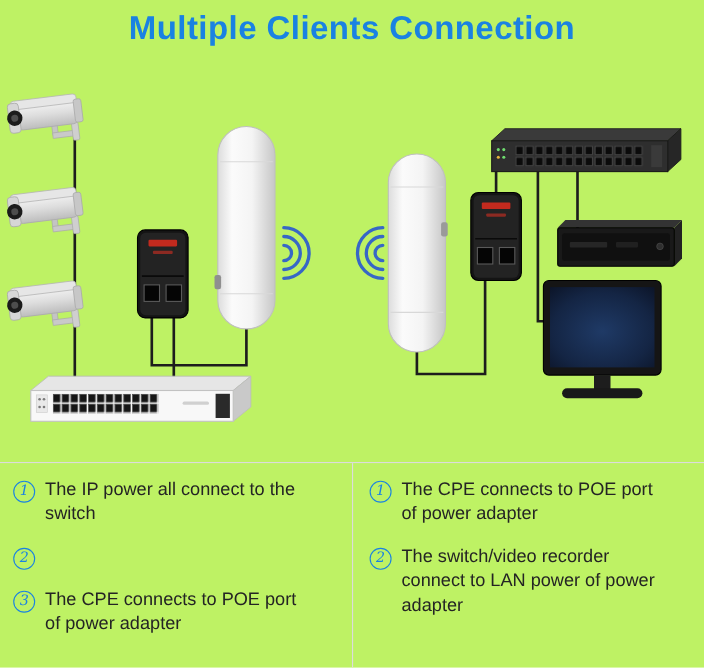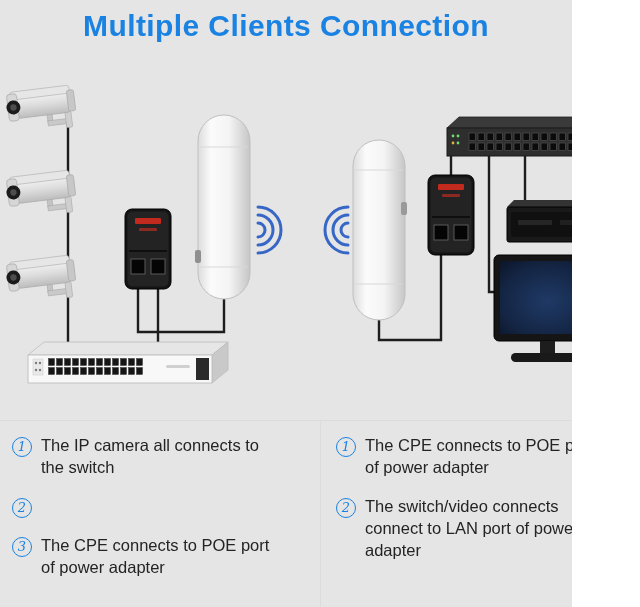--- a/index.html
+++ b/index.html
@@ -1,18 +1,18 @@
 <!DOCTYPE html>
 <html style="--accent-blue: #1a82e2; --wifi-wave: #3767c6; --cable: #1d1d1d;"><head>
 <meta charset="utf-8">
 <style>
   *{margin:0;padding:0;box-sizing:border-box}
   html,body{background:#fff}
   body{width:640px;height:607px;font-family:"Liberation Sans",sans-serif;overflow:hidden}
-  .page{position:relative;width:572px;height:607px;background:#e5e5e5;overflow:hidden}
+  .page{position:relative;width:640px;height:607px;background:#bef264;overflow:hidden}
   .title{
     position:absolute;top:0;left:0;width:100%;height:52px;line-height:52px;
     text-align:center;font-size:30px;font-weight:700;letter-spacing:.4px;
     color:var(--accent-blue,#1a82e2);
   }
   .diagram{position:absolute;top:52px;left:0;width:640px;height:368px}
   .legend{position:absolute;top:420px;left:0;width:640px;height:187px;border-top:1px solid #dcdcdc}
   .vdiv{position:absolute;left:320px;top:0;bottom:0;width:1px;background:#dcdcdc}
   .col{position:absolute;top:14px}
   .col.left{left:12px;width:300px}
@@ -196,36 +196,36 @@
       </g>
     </svg>
   </div>
 
   <div class="legend">
     <div class="vdiv"></div>
 
     <div class="col left">
       <div class="item">
         <span class="badge">1</span>
-        <span class="txt">The IP camera all connects to the switch</span>
+        <span class="txt">The IP power all connect to the switch</span>
       </div>
       <div class="item">
         <span class="badge">2</span>
       </div>
       <div class="item">
         <span class="badge">3</span>
         <span class="txt">The CPE connects to POE port of power adapter</span>
       </div>
     </div>
 
     <div class="col right">
       <div class="item">
         <span class="badge">1</span>
         <span class="txt">The CPE connects to POE port of power adapter</span>
       </div>
       <div class="item">
         <span class="badge">2</span>
-        <span class="txt">The switch/video connects connect to LAN port of power adapter</span>
+        <span class="txt">The switch/video recorder connect to LAN power of power adapter</span>
       </div>
     </div>
   </div>
 
 </div>
 
 </body></html>

